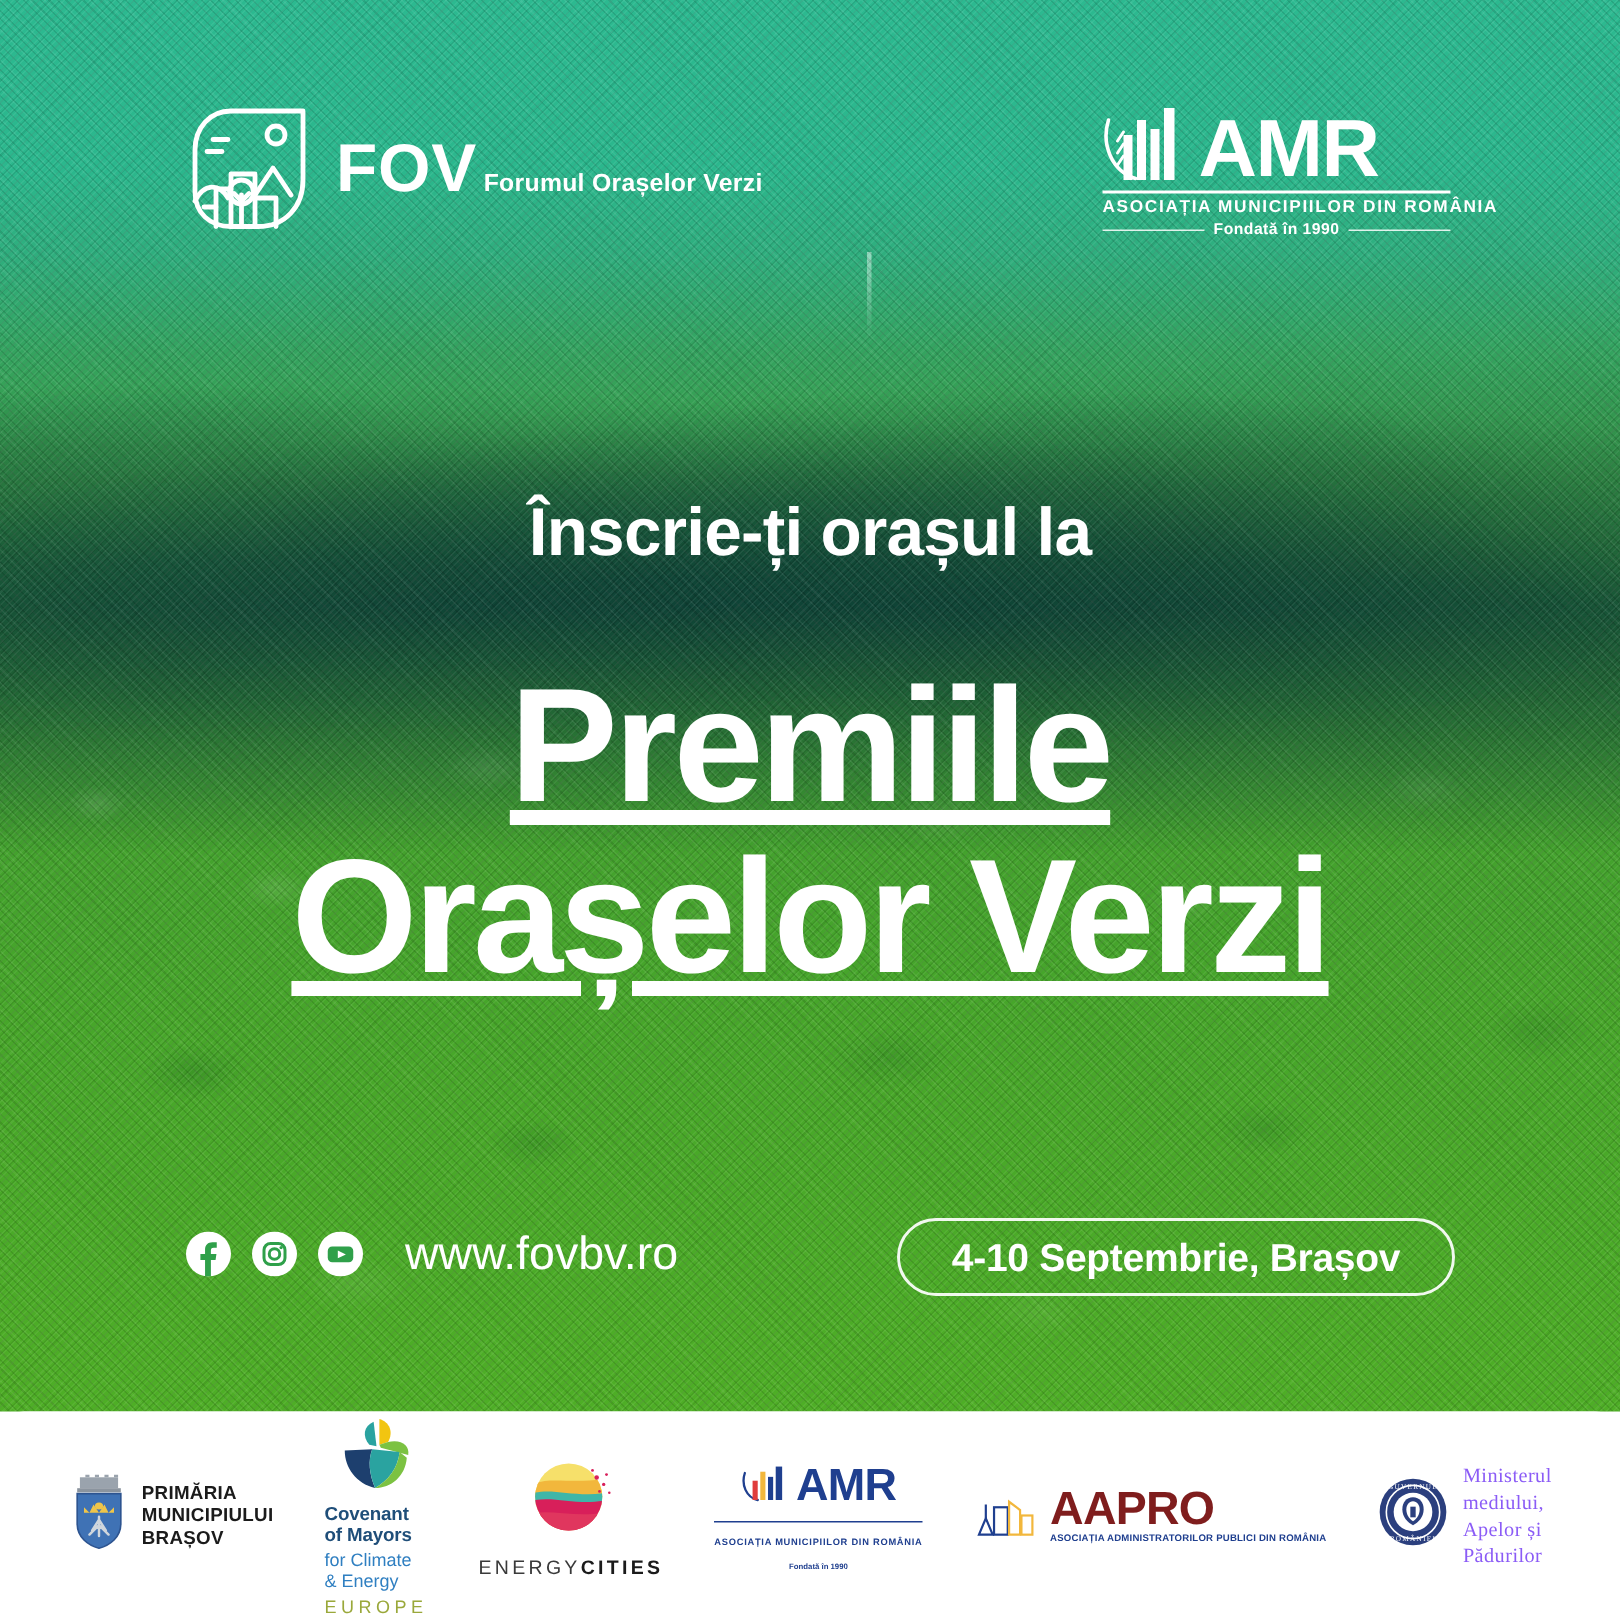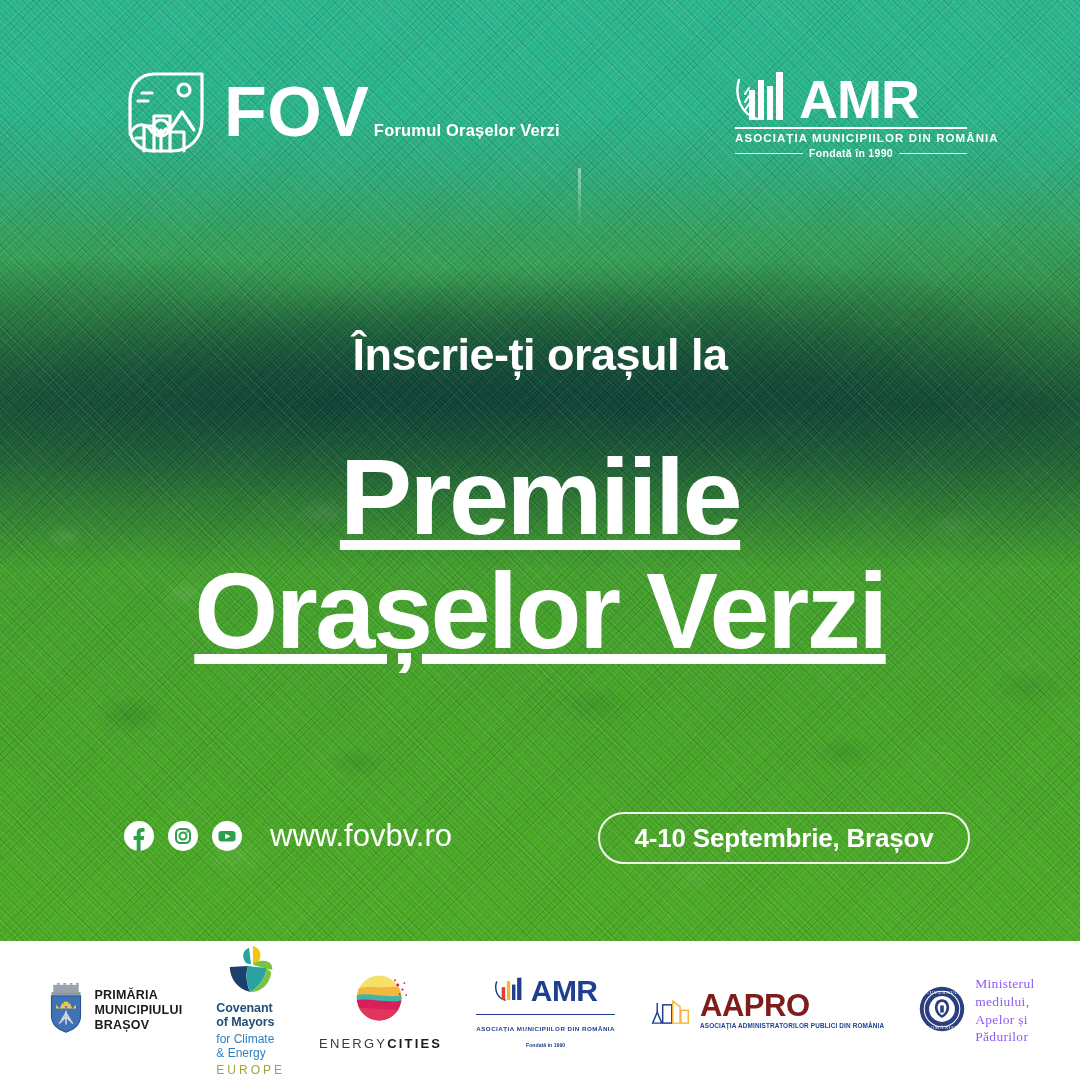--- a/index.html
+++ b/index.html
@@ -89,21 +89,21 @@
       repeating-linear-gradient(-45deg, rgba(255,255,255,.25) 0 1px, rgba(255,255,255,0) 1px 3px);
   }
 
   
   .logo-row{position:absolute;left:0;top:0;width:1080px;height:190px;}
 
   .fov-logo{position:absolute;left:124px;top:68px;display:flex;align-items:center;gap:16px;}
   .fov-mark{width:84px;height:88px;flex:0 0 auto;}
   .fov-words{display:block;}
   .fov-title{
-    color:#fff;font-weight:700;font-size:70px;line-height:.92;
+    color:#fff;font-weight:700;font-size:45px;line-height:.92;
     letter-spacing:.5px;
   }
   .fov-sub{
     color:#fff;font-weight:700;font-size:16.5px;letter-spacing:.2px;
     margin-top:4px;
   }
 
   .amr-logo{position:absolute;left:735px;top:62px;width:232px;color:#fff;}
   .amr-top{display:flex;align-items:flex-end;gap:2px;height:62px;}
   .amr-mark{width:62px;height:60px;flex:0 0 auto;}

